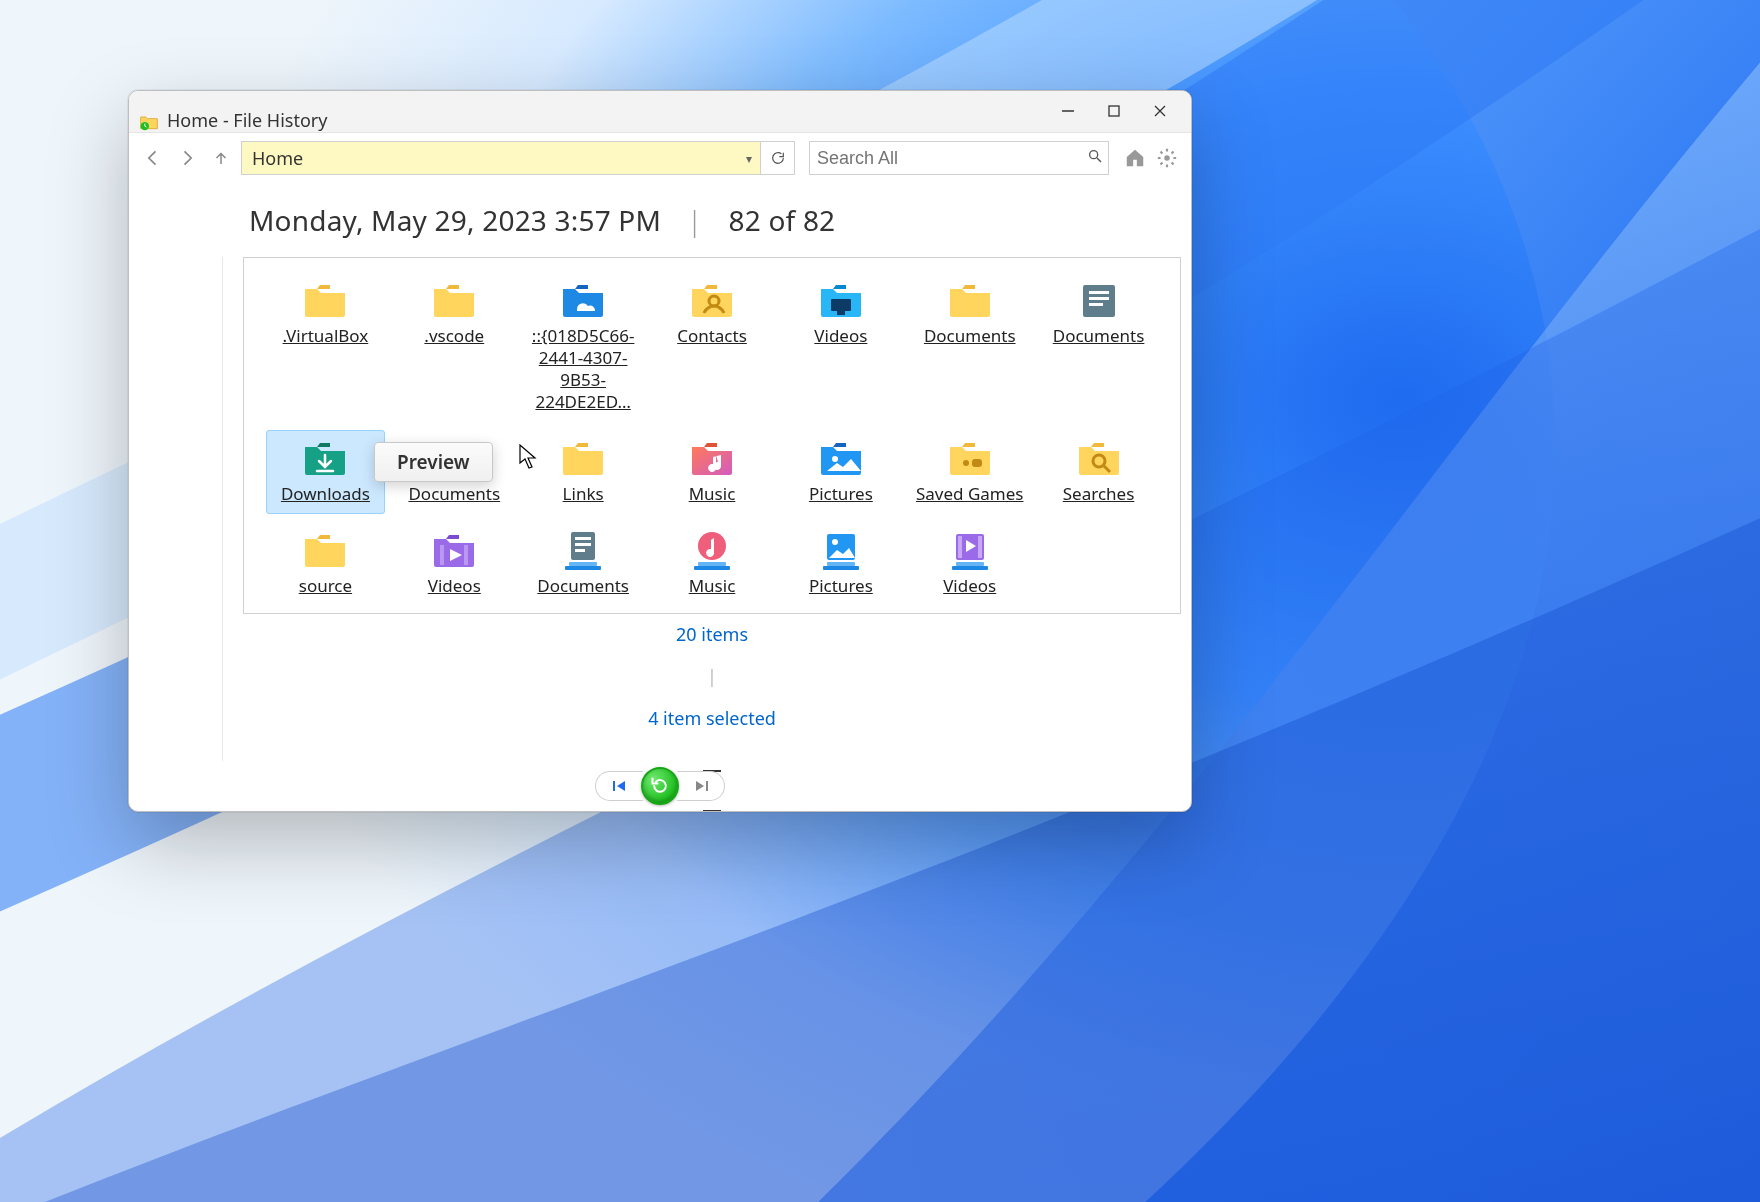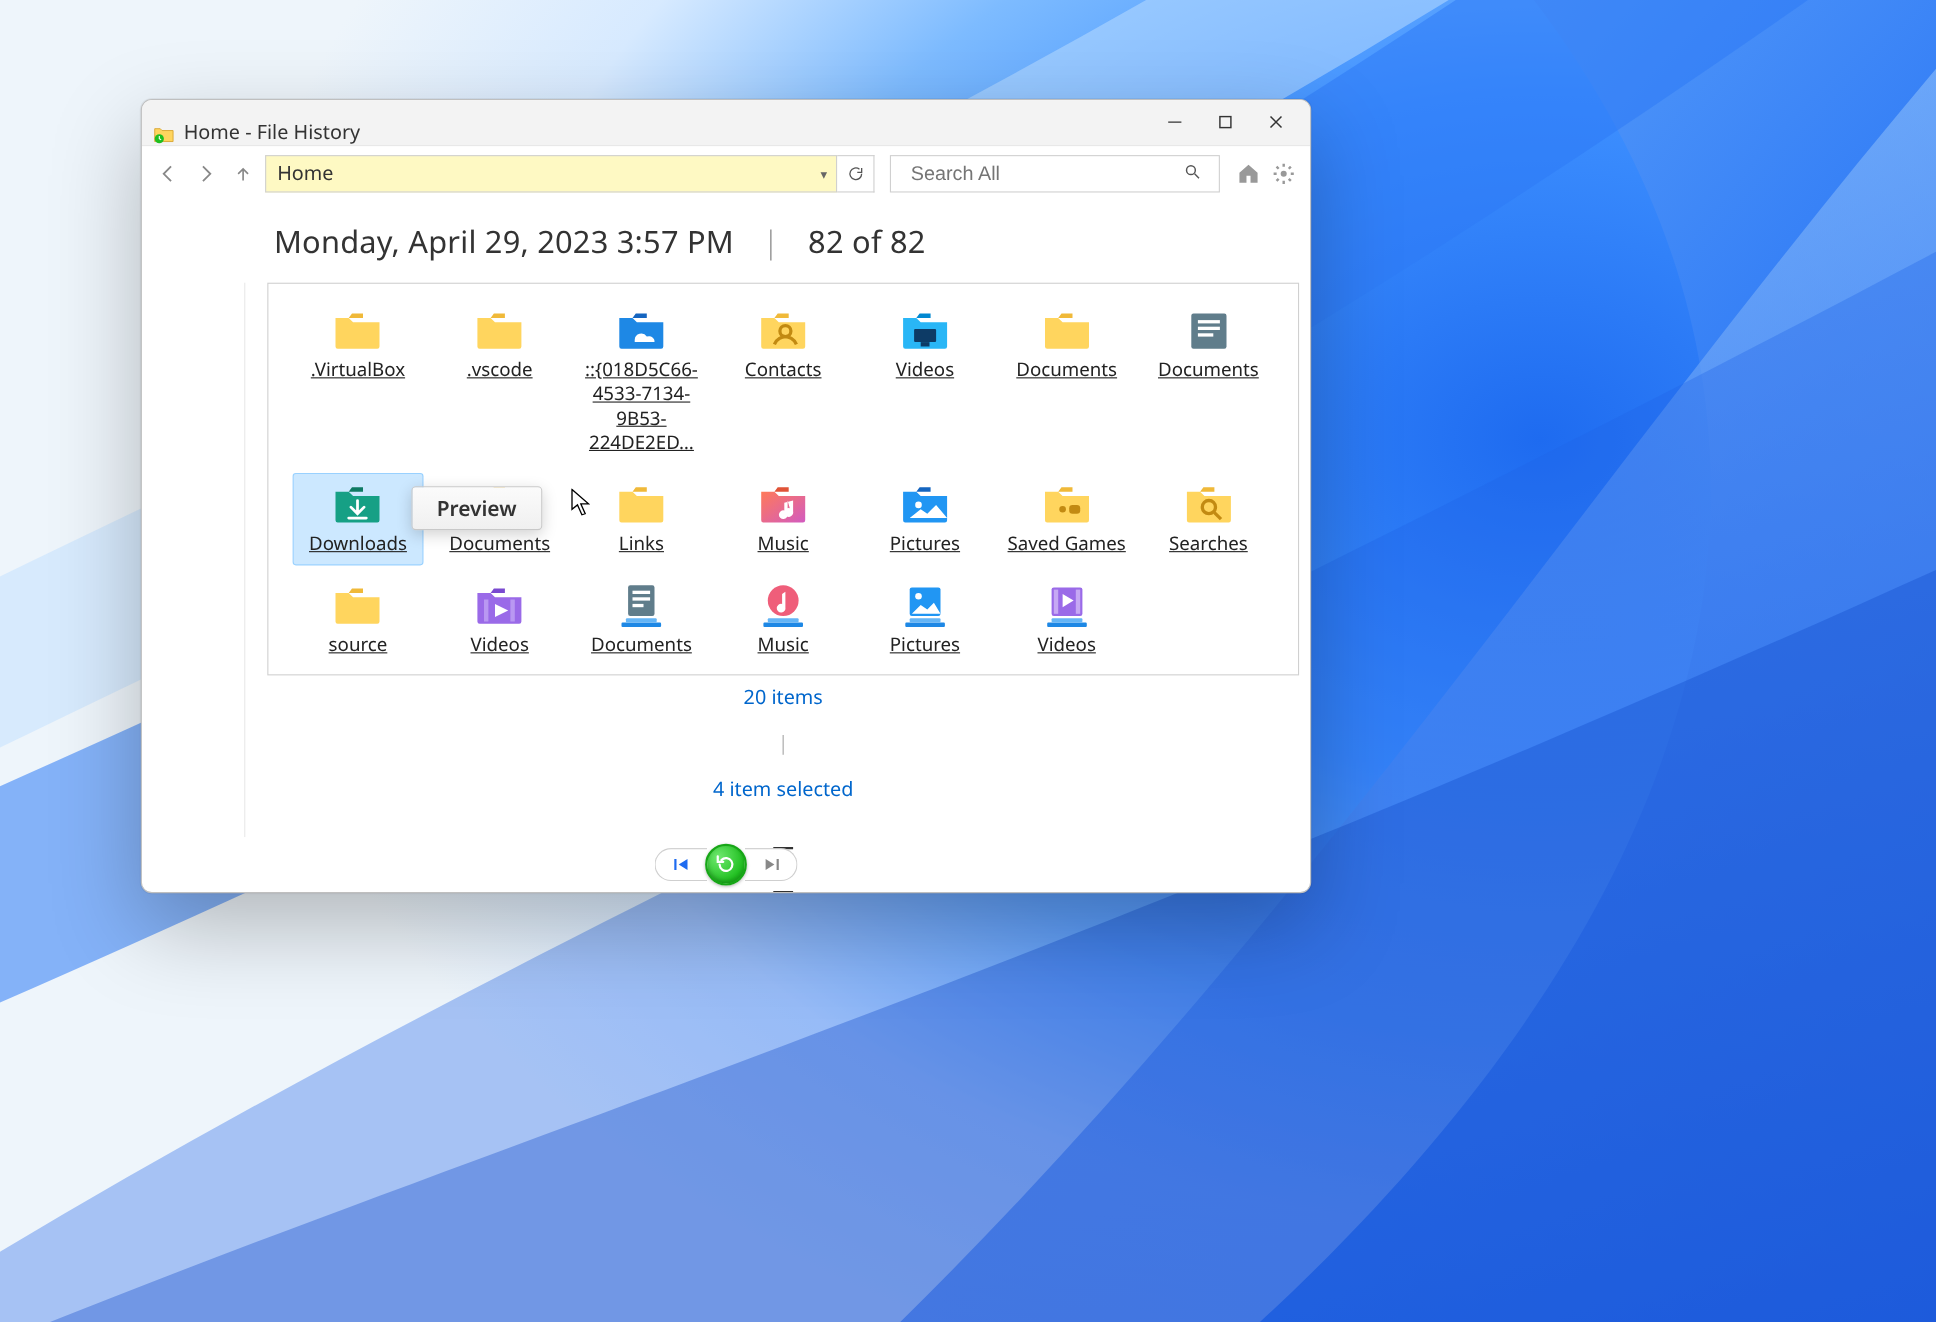--- a/index.html
+++ b/index.html
@@ -76,21 +76,21 @@
     width: 34px;
     display:flex;align-items:center;justify-content:center;
     border: 1px solid var(--border-light); border-left:none;
     color:#555;
   }
   .searchbox {
     width: 300px; height:34px;
     border:1px solid var(--border-light);
     margin-left: 8px;
     display:flex; align-items:center;
-    padding: 0 16px; gap:8px;
+    padding: 0 5px; gap:8px;
     color:#888;
   }
   .searchbox input {
     border:none; outline:none; flex:1; font-size:18px; color:#333; background:transparent;
   }
   .right-icons { display:flex; align-items:center; gap:4px; margin-left:6px; color:#888; }
   .right-icons .ico { width:28px;height:28px;display:flex;align-items:center;justify-content:center; }
 
   
   .date-row {
@@ -294,21 +294,21 @@
       <div class="ico">
         <svg width="22" height="22" viewBox="0 0 24 24">
             <circle cx="12" cy="12" r="3" fill="#999"></circle>
             <path d="M12 2v3M12 19v3M2 12h3M19 12h3M4.9 4.9l2.1 2.1M17 17l2.1 2.1M19.1 4.9 17 7M7 17l-2.1 2.1" stroke="#999" stroke-width="2.4"></path>
           </svg>
       </div>
     </div>
   </div>
 
   <div class="date-row">
-    <span>Monday, April 29, 2023 3:57 PM</span>
+    <span>Monday, May 29, 2023 3:57 PM</span>
     <span class="sepbar">|</span>
     <span>82 of 82</span>
   </div>
 
   <div class="content">
     <div class="sidebar-placeholder"></div>
     <div class="panel-wrap">
       <div class="file-panel" id="file-panel">
 
         <div class="tooltip" style="left:130px; top:184px;">
@@ -341,21 +341,21 @@
             <div class="lbl">.vscode</div>
           </div>
           <div class="item">
             <div class="ic">
       <svg width="48" height="42" viewBox="0 0 48 42">
         <path d="M4 10 h12 l4 4 h24 v22 a2 2 0 0 1-2 2 H6 a2 2 0 0 1-2-2 Z" fill="#1e88e5"></path>
         <path d="M4 10 h12 l3 -4 h10 v4" fill="#1565c0"></path>
         <path d="M18 30a6 6 0 0 1 11-3 5 5 0 0 1 7 5 H18z" fill="#fff"></path>
       </svg>
             </div>
-            <div class="lbl">::{018D5C66-4533-7134-9B53-224DE2ED…</div>
+            <div class="lbl">::{018D5C66-2441-4307-9B53-224DE2ED…</div>
           </div>
           <div class="item">
             <div class="ic">
     <svg width="48" height="42" viewBox="0 0 48 42">
       <path d="M4 10 h12 l4 4 h24 v22 a2 2 0 0 1 -2 2 H6 a2 2 0 0 1 -2 -2 Z" fill="#ffd55e"></path>
       <path d="M4 10 h12 l4 4 h24" fill="none"></path>
       <path d="M4 10 h12 l3 -4 h10 v4" fill="#f0b939"></path>
       <circle cx="26" cy="22" r="5" fill="none" stroke="#c28a12" stroke-width="3"></circle>
                 <path d="M16 34c2-5 7-7 10-7s8 2 10 7" fill="none" stroke="#c28a12" stroke-width="3"></path>
     </svg>

